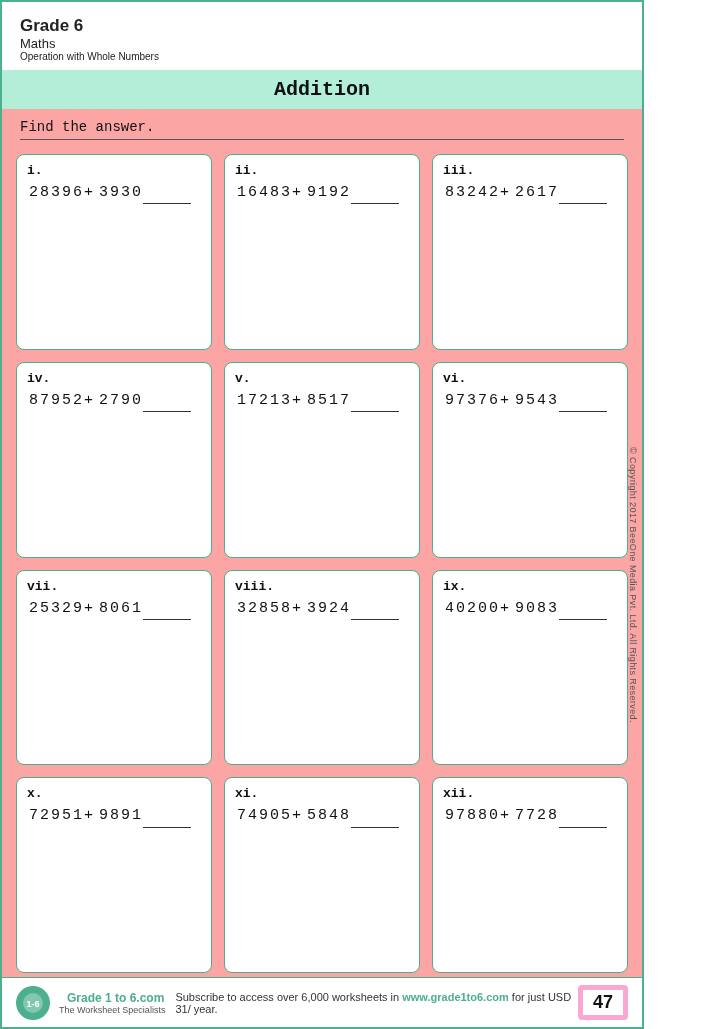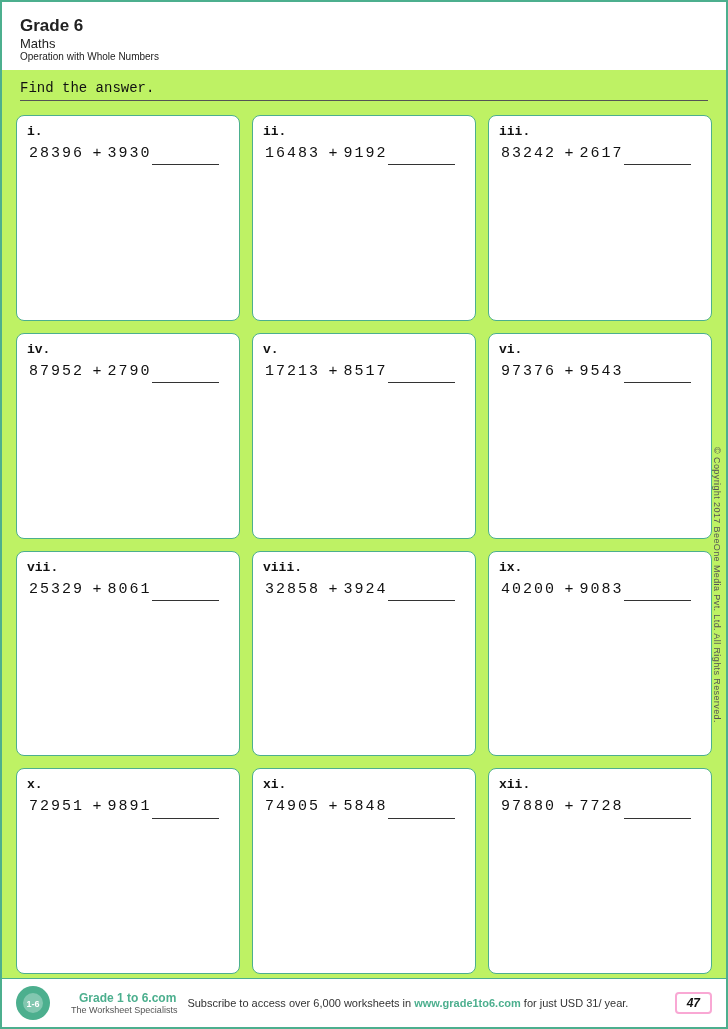--- a/index.html
+++ b/index.html
@@ -4,23 +4,23 @@
   <style>
     * { margin: 0; padding: 0; box-sizing: border-box; }
     body {
       width: 728px;
       min-height: 1029px;
       background: #fff;
       font-family: 'Courier New', Courier, monospace;
       position: relative;
     }
     .page {
-      width: 728px;
+      width: 644px;
       min-height: 1029px;
-      background: #bef264;
+      background: #fca5a5;
       border: 2px solid #4caf8e;
       position: relative;
       display: flex;
       flex-direction: column;
     }
     .header {
       display: flex;
       justify-content: space-between;
       align-items: flex-start;
       padding: 14px 18px 8px 18px;
@@ -134,21 +134,21 @@
       display: flex;
       align-items: center;
       padding: 7px 14px;
       border-top: 1px solid #4caf8e;
       background: #fff;
       margin-top: auto;
     }
     .footer-logo {
       display: flex;
       align-items: center;
-      gap: 21px;
+      gap: 9px;
     }
     .footer-logo-circle {
       width: 34px;
       height: 34px;
       border-radius: 50%;
       background: #4caf8e;
       display: flex;
       align-items: center;
       justify-content: center;
       color: #fff;
@@ -178,28 +178,27 @@
       color: #333;
       font-family: Arial, sans-serif;
       margin-left: 10px;
       flex: 1;
     }
     .footer-text a, .footer-text span.link {
       color: #4caf8e;
       font-weight: bold;
     }
     .footer-page {
-      font-size: 12px;
-      font-weight: bold;
-      border: 2px solid #f9a8d4;
+      font-size: 18px;
+      font-weight: bold;
+      border: 5px solid #f9a8d4;
       border-radius: 4px;
       padding: 2px 10px;
       color: #111;
       font-family: Arial, sans-serif;
-      font-style: italic;
     }
     .side-text-wrapper {
       position: absolute;
       right: 0px;
       top: 200px;
       bottom: 60px;
       width: 18px;
       display: flex;
       align-items: center;
       justify-content: center;
@@ -220,20 +219,21 @@
 <div class="page">
 
   <div class="header">
     <div class="header-left">
       <div class="grade">Grade 6</div>
       <div class="subject">Maths</div>
       <div class="topic">Operation with  Whole Numbers</div>
     </div>
   </div>
 
+  <div class="title-bar">Addition</div>
 
   <div class="instruction">Find the answer.</div>
   <hr class="divider">
 
   <div class="problems-grid">
   <div class="problem-box">
         <span class="problem-label">i.</span>
         <div class="problem-numbers">
           <div class="num-row">28</div>
           <div class="num-row">396</div>

